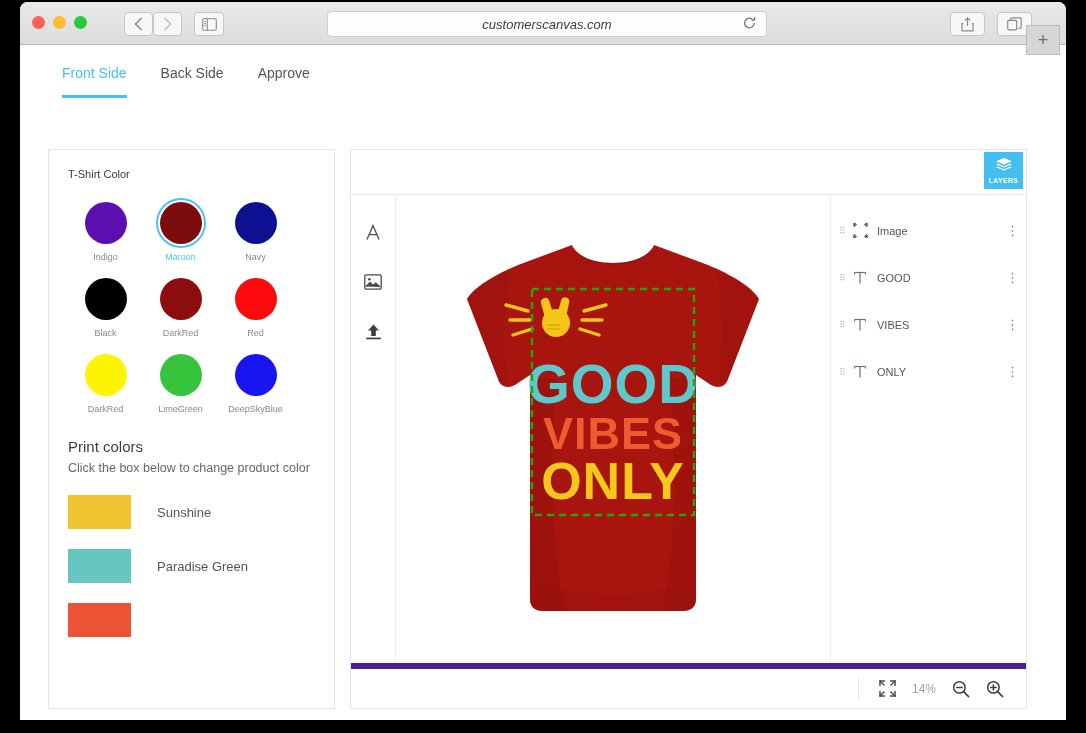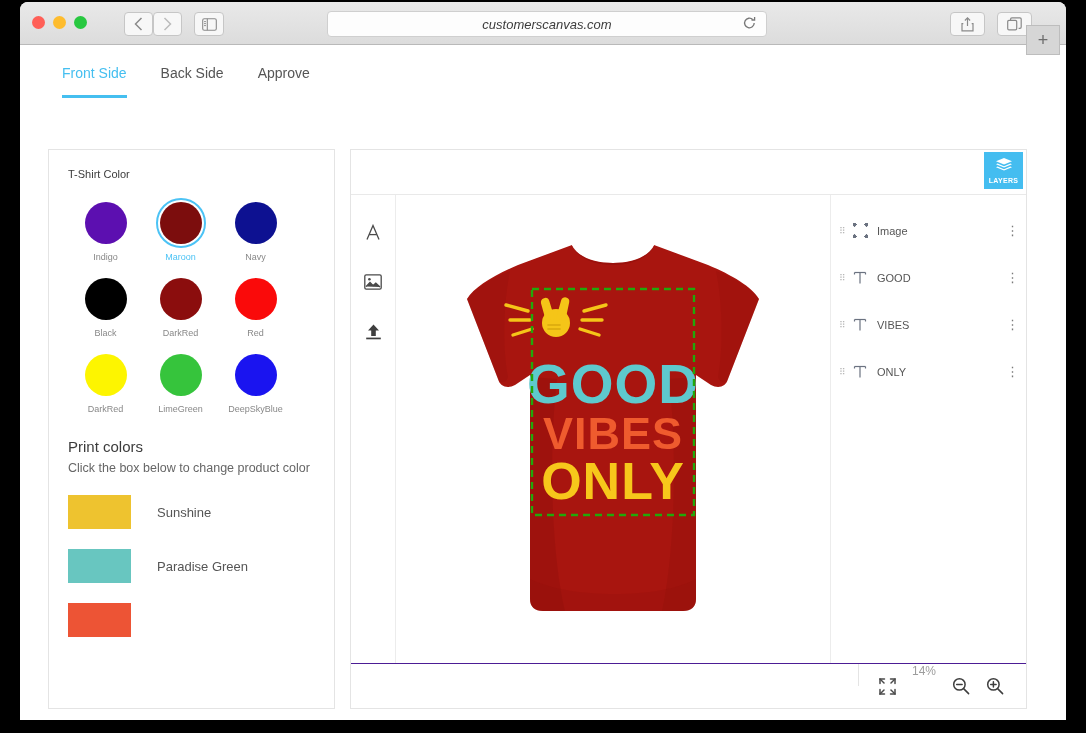--- a/index.html
+++ b/index.html
@@ -155,22 +155,22 @@
   .layer-row {
     height: 47px; display: flex; align-items: center; padding: 0 10px 0 8px;
   }
   .grip { width: 8px; color: #b7b7b7; font-size: 9px; line-height: 4px; letter-spacing: 1px; }
   .layer-ico { width: 26px; display: flex; align-items: center; justify-content: center; color: #6b7280; }
   .layer-name { flex: 1; font-size: 11px; color: #555; margin-left: 4px; }
   .kebab { color: #7a7a7a; font-size: 13px; line-height: 4px; width: 10px; text-align: center; }
 
   .editor-bottom {
     position: absolute; left: 0; right: 0; bottom: 0; height: 45px;
-    border-top: 1px solid #4c1d95;
-    display: flex; justify-content: flex-end;
+    border-top: 6px solid #4c1d95;
+    display: flex; align-items: center; justify-content: flex-end;
     padding-right: 22px; gap: 16px;
   }
   .sep { width: 1px; height: 22px; background: #e4e4e4; margin-right: 4px; }
   .zoom-val { font-size: 12px; color: #9d9d9d; }
   .zc { color: #4a4a4a; display: flex; align-items: center; }
 </style>
 </head>
 <body>
 
 <div class="window">

